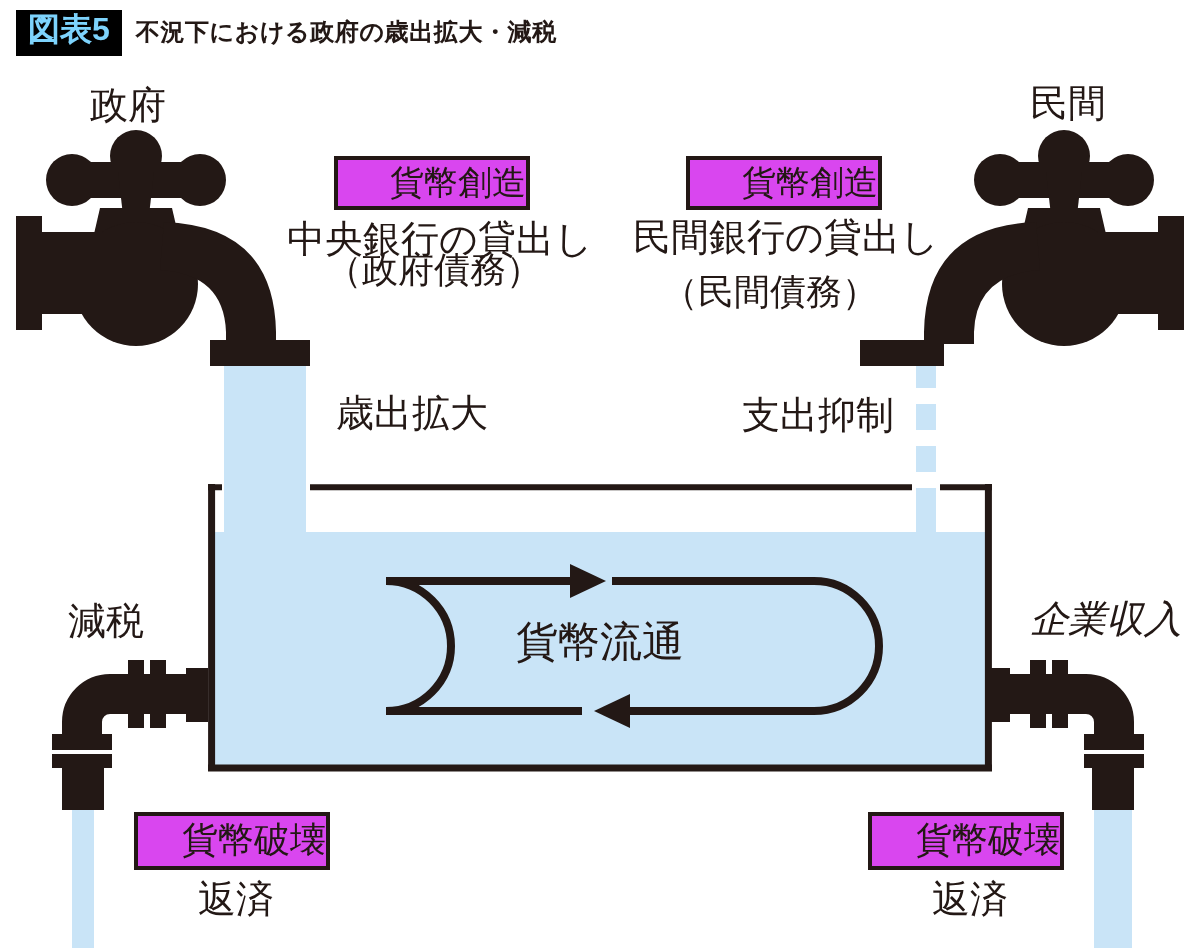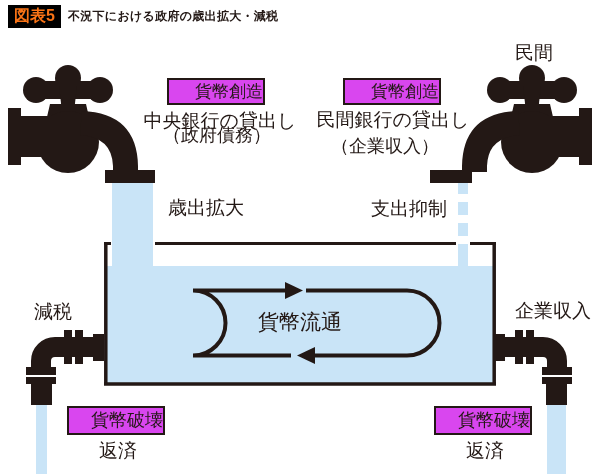--- a/index.html
+++ b/index.html
@@ -12,21 +12,21 @@
   .diagram-svg { position:absolute; left:0; top:0; }
   .ink  { fill:var(--ink); }
   .wfill{ fill:var(--water); }
   .pipe { stroke:var(--ink); stroke-width:20; fill:none; }
   .wall { stroke:var(--ink); stroke-width:3.5; fill:none; }
   .rim  { stroke:var(--ink); stroke-width:3; fill:none; }
   .loop { stroke:var(--ink); stroke-width:4; fill:none; }
   .dash-stream { stroke:var(--water); stroke-width:10; stroke-dasharray:13 8; }
 
   .title-row { position:absolute; top:5px; left:8px; display:flex; align-items:center; gap:7px; }
-  .tag { background:var(--tagbg); color:#f97316; font-weight:bold; font-size:16px;
+  .tag { background:var(--tagbg); color:#7dd3fc; font-weight:bold; font-size:16px;
          padding:2px 6px 3px; line-height:18px; }
   .title { font-weight:bold; font-size:12px; letter-spacing:0.3px; white-space:nowrap;text-align:center; }
 
   .label { position:absolute; text-align:center; white-space:nowrap;
            font-size:19px; line-height:22px; }
   .label.small { font-size:18px; }
   .boxed { position:absolute; border:2px solid var(--ink); background:#d946ef;
            text-align:right; font-size:17px; white-space:nowrap; }
   .boxed.creation { width:94px; height:23px; line-height:23px; }
   .boxed.destroy  { width:94px; height:25px; line-height:25px; font-size:18px; }
@@ -117,34 +117,35 @@
         <rect x="31" y="384" width="21" height="21"></rect>
       </g>
     </g>
   </svg>
 
   <div class="title-row">
     <span class="tag">図表5</span>
     <span class="title">不況下における政府の歳出拡大・減税</span>
   </div>
 
+  <div class="label" style="left:34px; top:43px; width:60px;">政府</div>
   <div class="boxed creation" style="left:167px; top:78px;">貨幣創造</div>
   <div class="label" style="left:130px; top:110px; width:180px;">中央銀行の貸出し</div>
   <div class="label small" style="left:127px; top:124px; width:180px;">（政府債務）</div>
   <div class="label" style="left:504px; top:42px; width:60px;">民間</div>
 
   <div class="label" style="left:158px; top:197px; width:96px;">歳出拡大</div>
   <div class="boxed creation" style="left:343px; top:78px;">貨幣創造</div>
   <div class="label" style="left:303px; top:109px; width:180px;">民間銀行の貸出し</div>
-  <div class="label small" style="left:295px; top:135px; width:180px;">（企業収入）</div>
+  <div class="label small" style="left:295px; top:135px; width:180px;">（民間債務）</div>
   <div class="label" style="left:361px; top:198px; width:96px;">支出抑制</div>
 
   <div class="label circ" style="left:252px; top:311px; width:96px;">貨幣流通</div>
 
   <div class="label" style="left:23px; top:301px; width:60px;">減税</div>
   <div class="boxed destroy" style="left:67px; top:406px;">貨幣破壊</div>
   <div class="label" style="left:88px; top:440px; width:60px;">返済</div>
 
-  <div class="label" style="left:508px; top:300px; width:90px;">企業収入</div>
+  <div class="label" style="left:508px; top:300px; width:90px;font-style:italic;">企業収入</div>
   <div class="boxed destroy" style="left:434px; top:406px;">貨幣破壊</div>
   <div class="label" style="left:455px; top:440px; width:60px;">返済</div>
 
 </div>
 
 </body></html>

